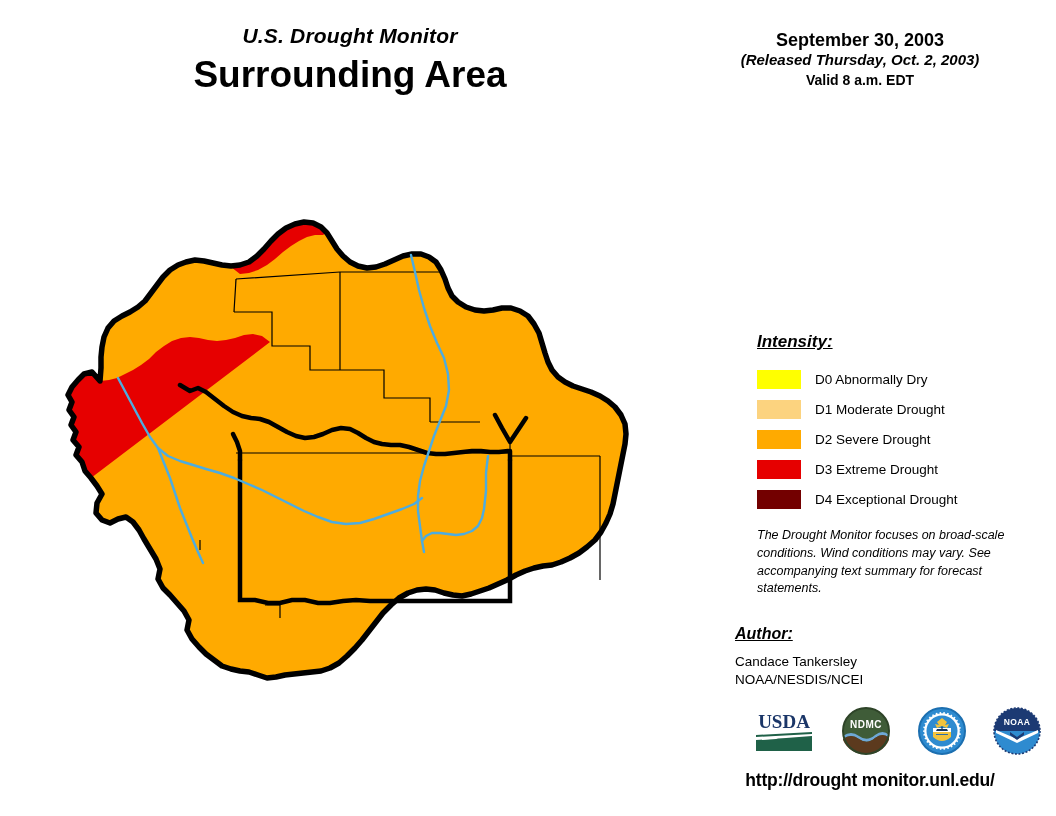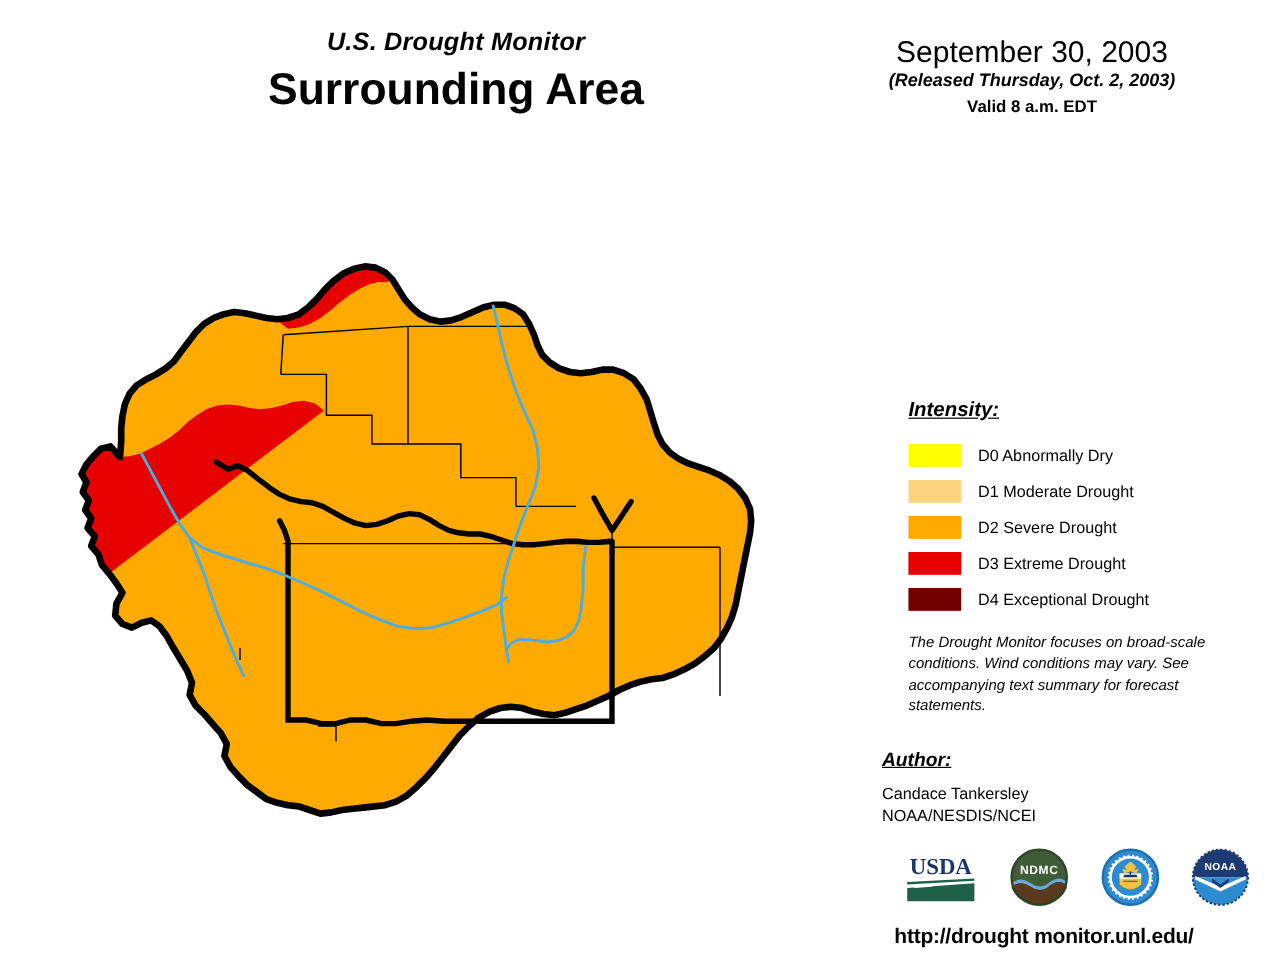--- a/index.html
+++ b/index.html
@@ -16,21 +16,20 @@
     color: #000000;
   }
 
   
   #title-block {
     position: absolute;
     left: 0;
     top: 24px;
     width: 700px;
     text-align: center;
-    padding-left: 30px;
   }
   #subtitle-dm {
     font-size: 21px;
     font-weight: bold;
     font-style: italic;
     letter-spacing: 0.2px;
     line-height: 1.1;
   }
   #main-title {
     font-size: 37px;
@@ -42,22 +41,22 @@
 
   
   #date-block {
     position: absolute;
     left: 690px;
     top: 30px;
     width: 340px;
     text-align: center;
   }
   #date-main {
-    font-size: 25px;
-    font-weight: normal;
+    font-size: 18px;
+    font-weight: bold;
     line-height: 1.15;
     text-align: center;
   }
   #date-released {
     font-size: 15px;
     font-weight: bold;
     font-style: italic;
     margin-top: 0;
   }
   #date-valid {

